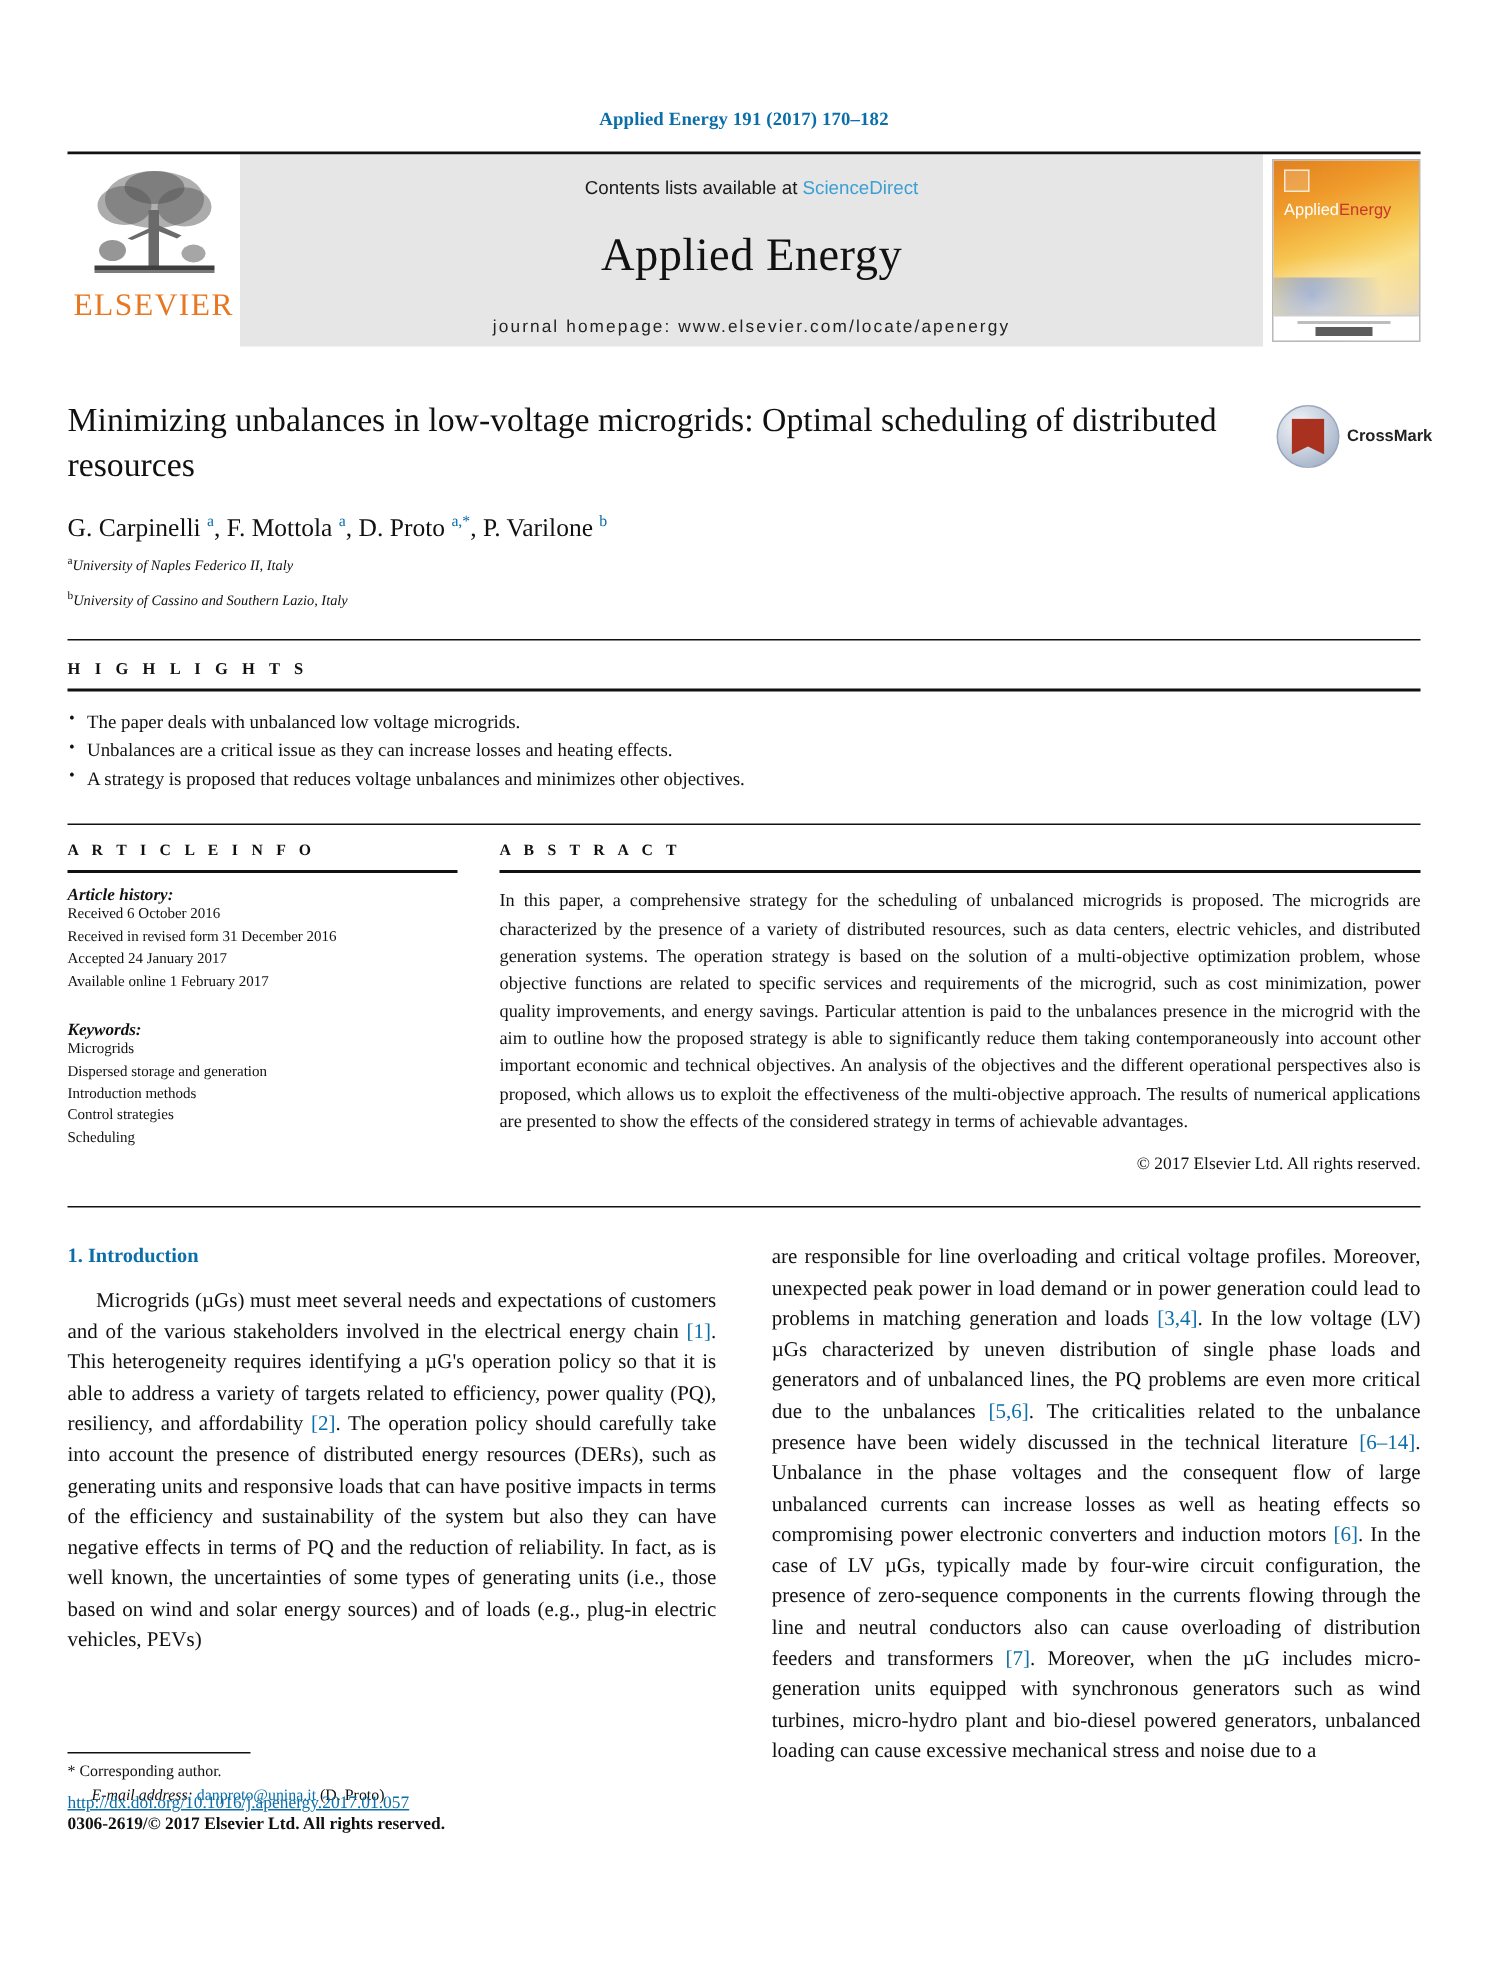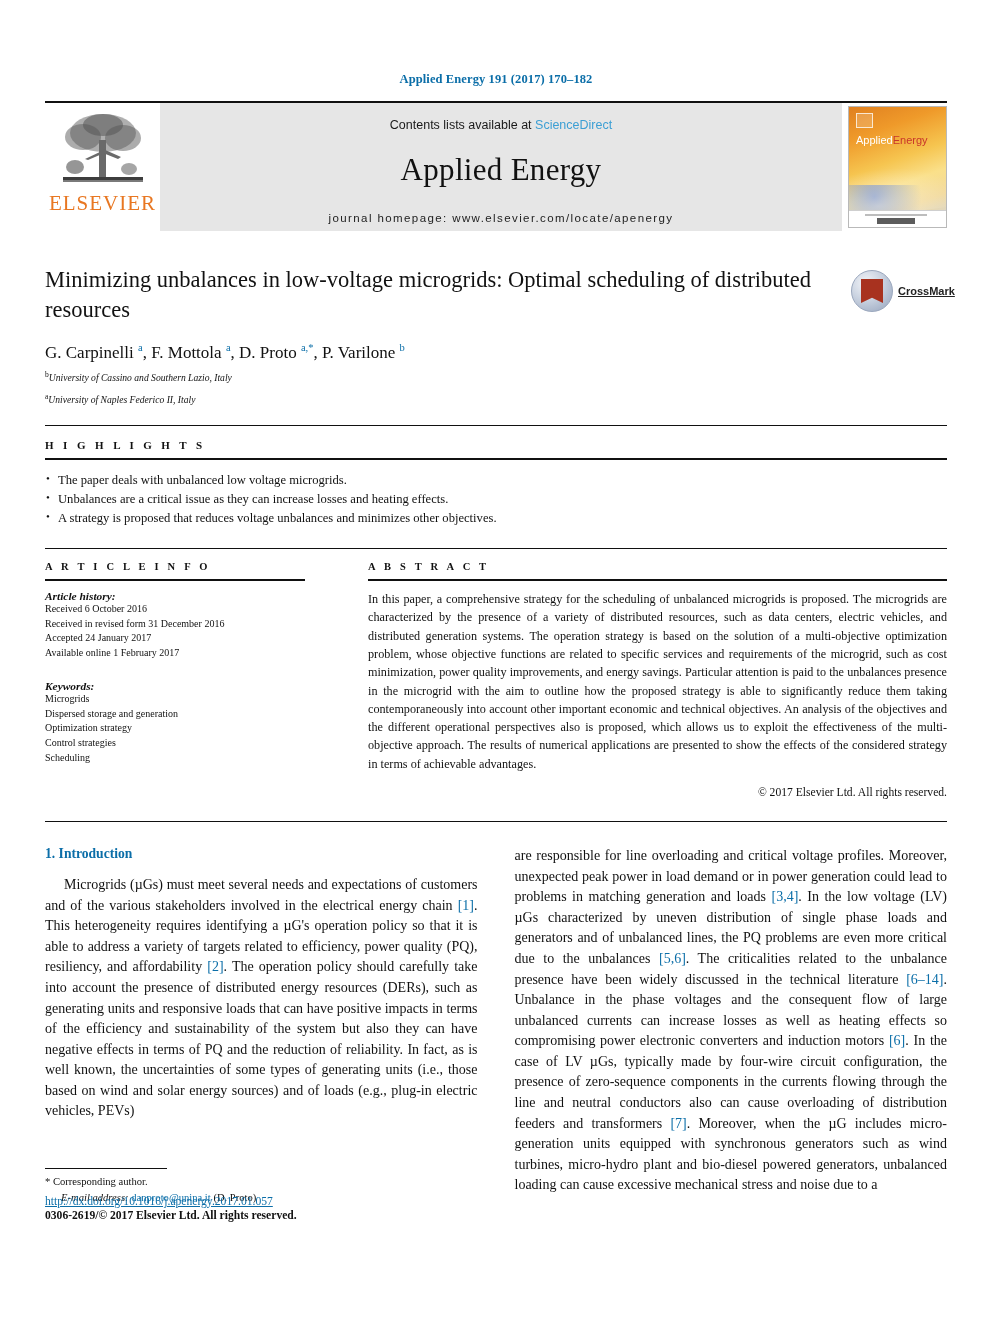--- a/index.html
+++ b/index.html
@@ -143,21 +143,21 @@
     position:relative; flex:0 0 40px;
   }
   .cm-book {
     position:absolute; left:9px; top:8px;
     width:22px; height:24px;
     background:#a8321f;
     clip-path:polygon(0 0, 100% 0, 100% 100%, 50% 78%, 0 100%);
   }
   .cm-text {
     font-family:"Liberation Sans", sans-serif;
-    font-size:11px; font-weight:bold; color:#222;text-decoration:underline;
+    font-size:11px; font-weight:bold; color:#222;
   }
   .paper-title {
     font-family:"Liberation Serif", serif;
     font-size:22.5px;
     line-height:1.33;
     font-weight:normal;
     color:#111;
     max-width:790px;
     margin:0;
   }
@@ -205,21 +205,21 @@
 
   
   .infoabs-top { border-top:1px solid #111; margin:20px 45px 0 45px; }
   .infoabs {
     margin:0 45px;
     display:flex;
     gap:28px;
     padding-top:12px;
   }
   .col-info { width:260px; flex:0 0 260px; }
-  .col-abs { flex:1 1 auto;margin-left:35px; }
+  .col-abs { flex:1 1 auto; }
   .colhead {
     font-family:"Liberation Serif", serif;
     font-weight:bold; font-size:10.5px;
     letter-spacing:3.2px; color:#111;
   }
   .colrule { border-top:2px solid #111; margin-top:7px; }
   .info-body { margin-top:9px; }
   .it-label {
     font-style:italic; font-weight:bold;
     font-size:11.4px; font-family:"Liberation Serif", serif;
@@ -358,22 +358,22 @@
       <div class="cm-circle">
         <div class="cm-book"></div>
       </div>
       <div class="cm-text">CrossMark</div>
     </div>
 
     <h1 class="paper-title">Minimizing unbalances in low-voltage microgrids: Optimal scheduling of distributed resources</h1>
 
     <div class="authors">G. Carpinelli <sup>a</sup>, F. Mottola <sup>a</sup>, D. Proto <sup>a,*</sup>, P. Varilone <sup>b</sup></div>
 
+    <div class="affil"><sup>a</sup><span>University of Naples Federico II, Italy</span></div>
     <div class="affil"><sup>b</sup><span>University of Cassino and Southern Lazio, Italy</span></div>
-    <div class="affil"><sup>a</sup><span>University of Naples Federico II, Italy</span></div>
   </div>
 
   <div class="section-rule-thin"></div>
   <div class="hl-wrap">
     <div class="hl-head">H I G H L I G H T S</div>
     <div class="hl-rule"></div>
     <ul class="hl-list">
       <li>The paper deals with unbalanced low voltage microgrids.</li>
       <li>Unbalances are a critical issue as they can increase losses and heating effects.</li>
       <li>A strategy is proposed that reduces voltage unbalances and minimizes other objectives.</li>
@@ -390,21 +390,21 @@
         <div class="it-label">Article history:</div>
         <div class="info-line">Received 6 October 2016</div>
         <div class="info-line">Received in revised form 31 December 2016</div>
         <div class="info-line">Accepted 24 January 2017</div>
         <div class="info-line">Available online 1 February 2017</div>
       </div>
       <div class="kw-block">
         <div class="it-label">Keywords:</div>
         <div class="info-line">Microgrids</div>
         <div class="info-line">Dispersed storage and generation</div>
-        <div class="info-line">Optimization strategy</div>
+        <div class="info-line">Introduction methods</div>
         <div class="info-line">Control strategies</div>
         <div class="info-line">Scheduling</div>
       </div>
     </div>
 
     <div class="col-abs">
       <div class="colhead">A B S T R A C T</div>
       <div class="colrule"></div>
       <div class="abs-body">In this paper, a comprehensive strategy for the scheduling of unbalanced microgrids is proposed. The microgrids are characterized by the presence of a variety of distributed resources, such as data centers, electric vehicles, and distributed generation systems. The operation strategy is based on the solution of a multi-objective optimization problem, whose objective functions are related to specific services and requirements of the microgrid, such as cost minimization, power quality improvements, and energy savings. Particular attention is paid to the unbalances presence in the microgrid with the aim to outline how the proposed strategy is able to significantly reduce them taking contemporaneously into account other important economic and technical objectives. An analysis of the objectives and the different operational perspectives also is proposed, which allows us to exploit the effectiveness of the multi-objective approach. The results of numerical applications are presented to show the effects of the considered strategy in terms of achievable advantages.</div>
       <div class="abs-copy">© 2017 Elsevier Ltd. All rights reserved.</div>

